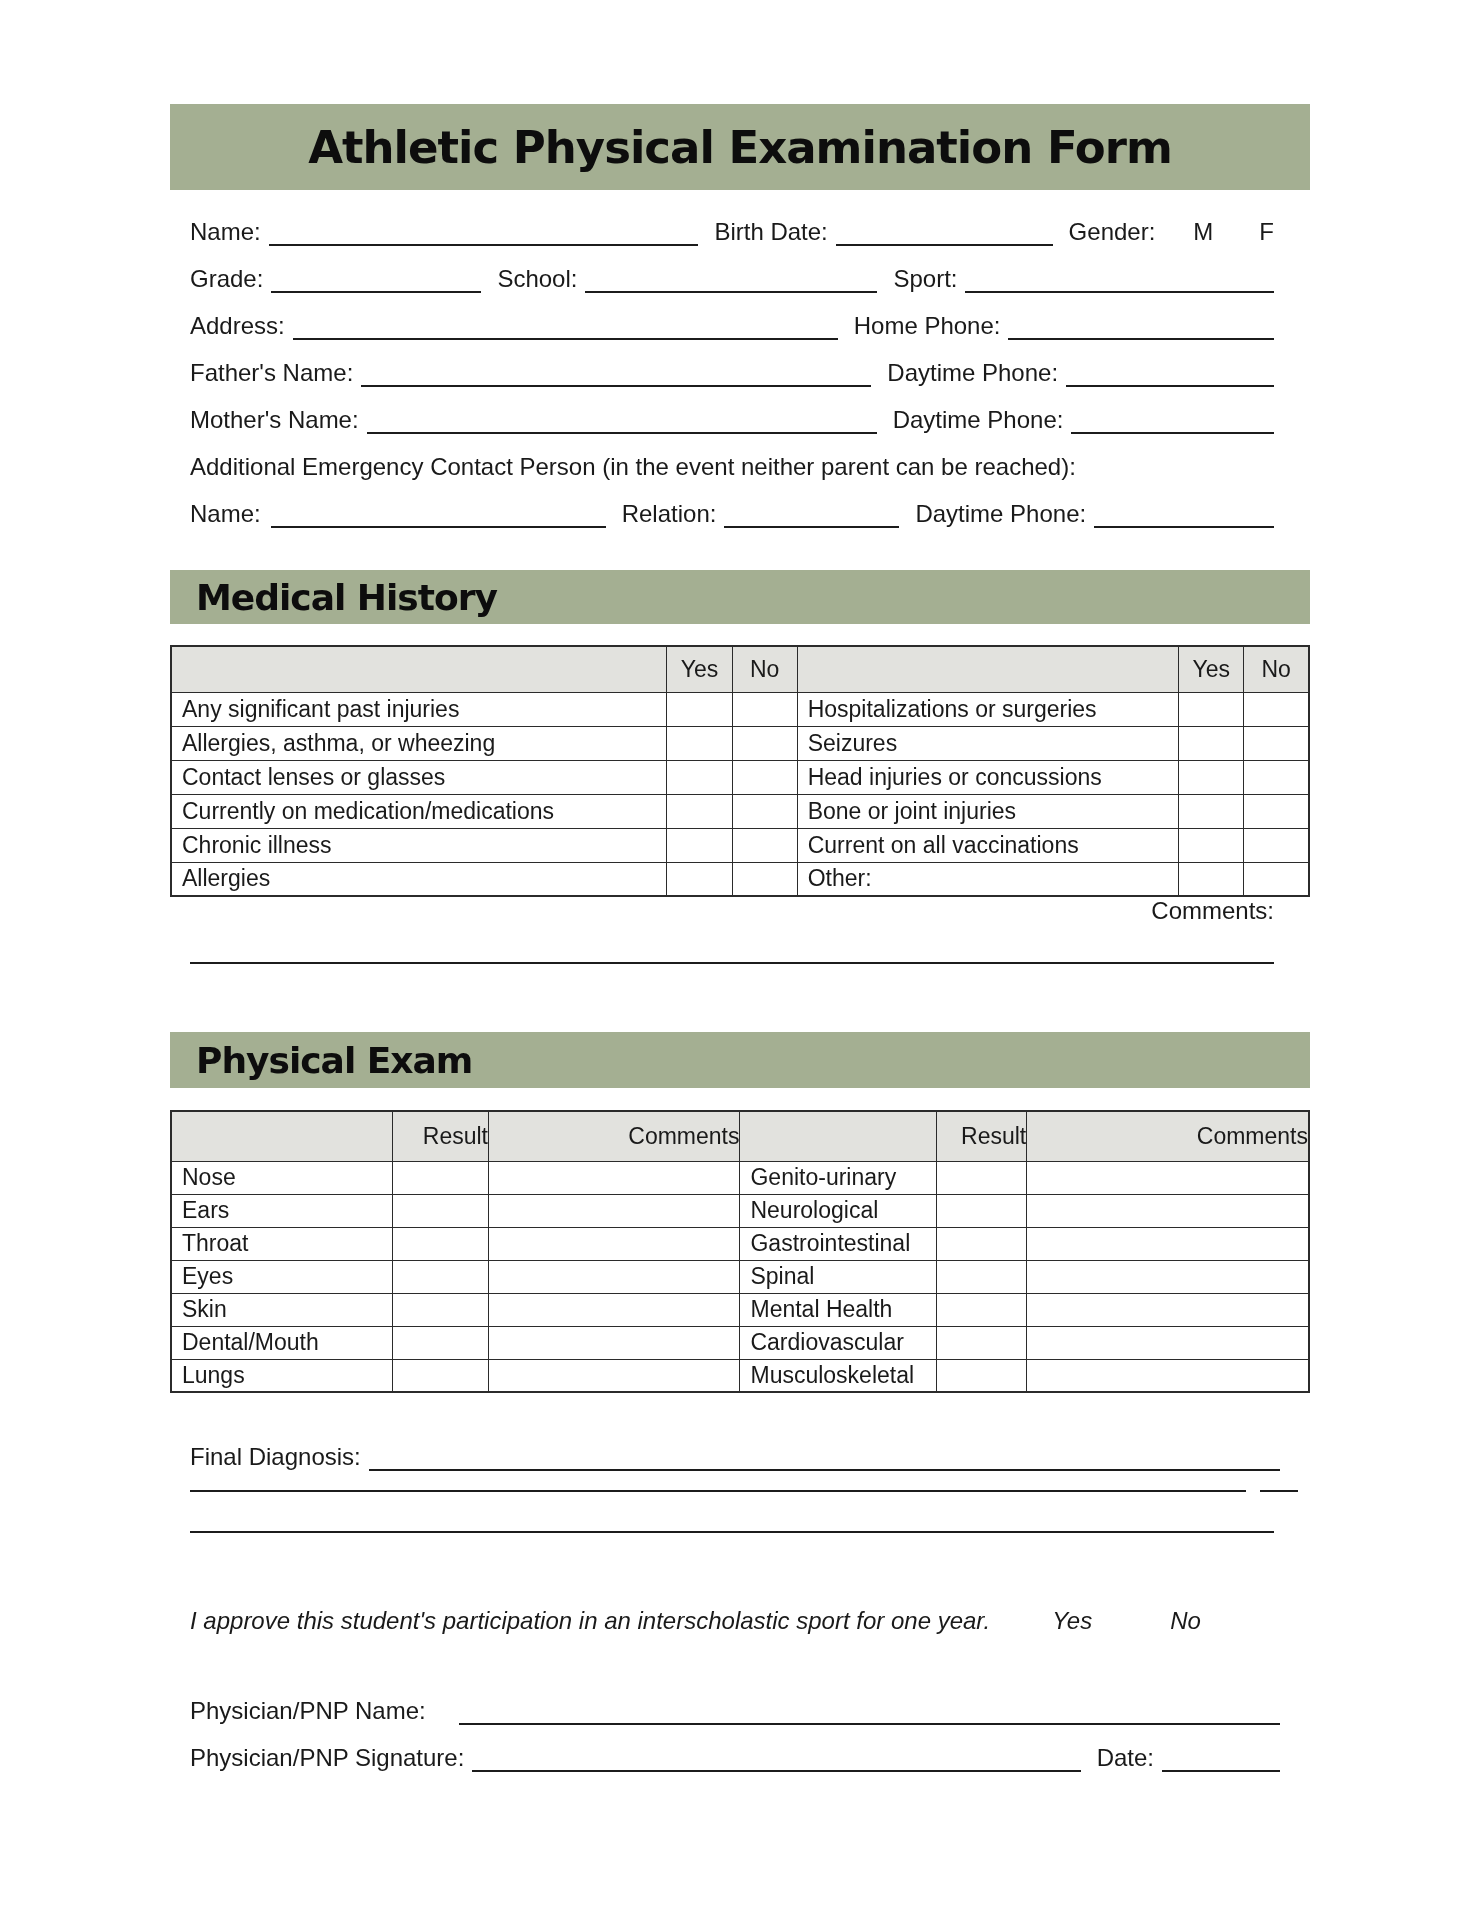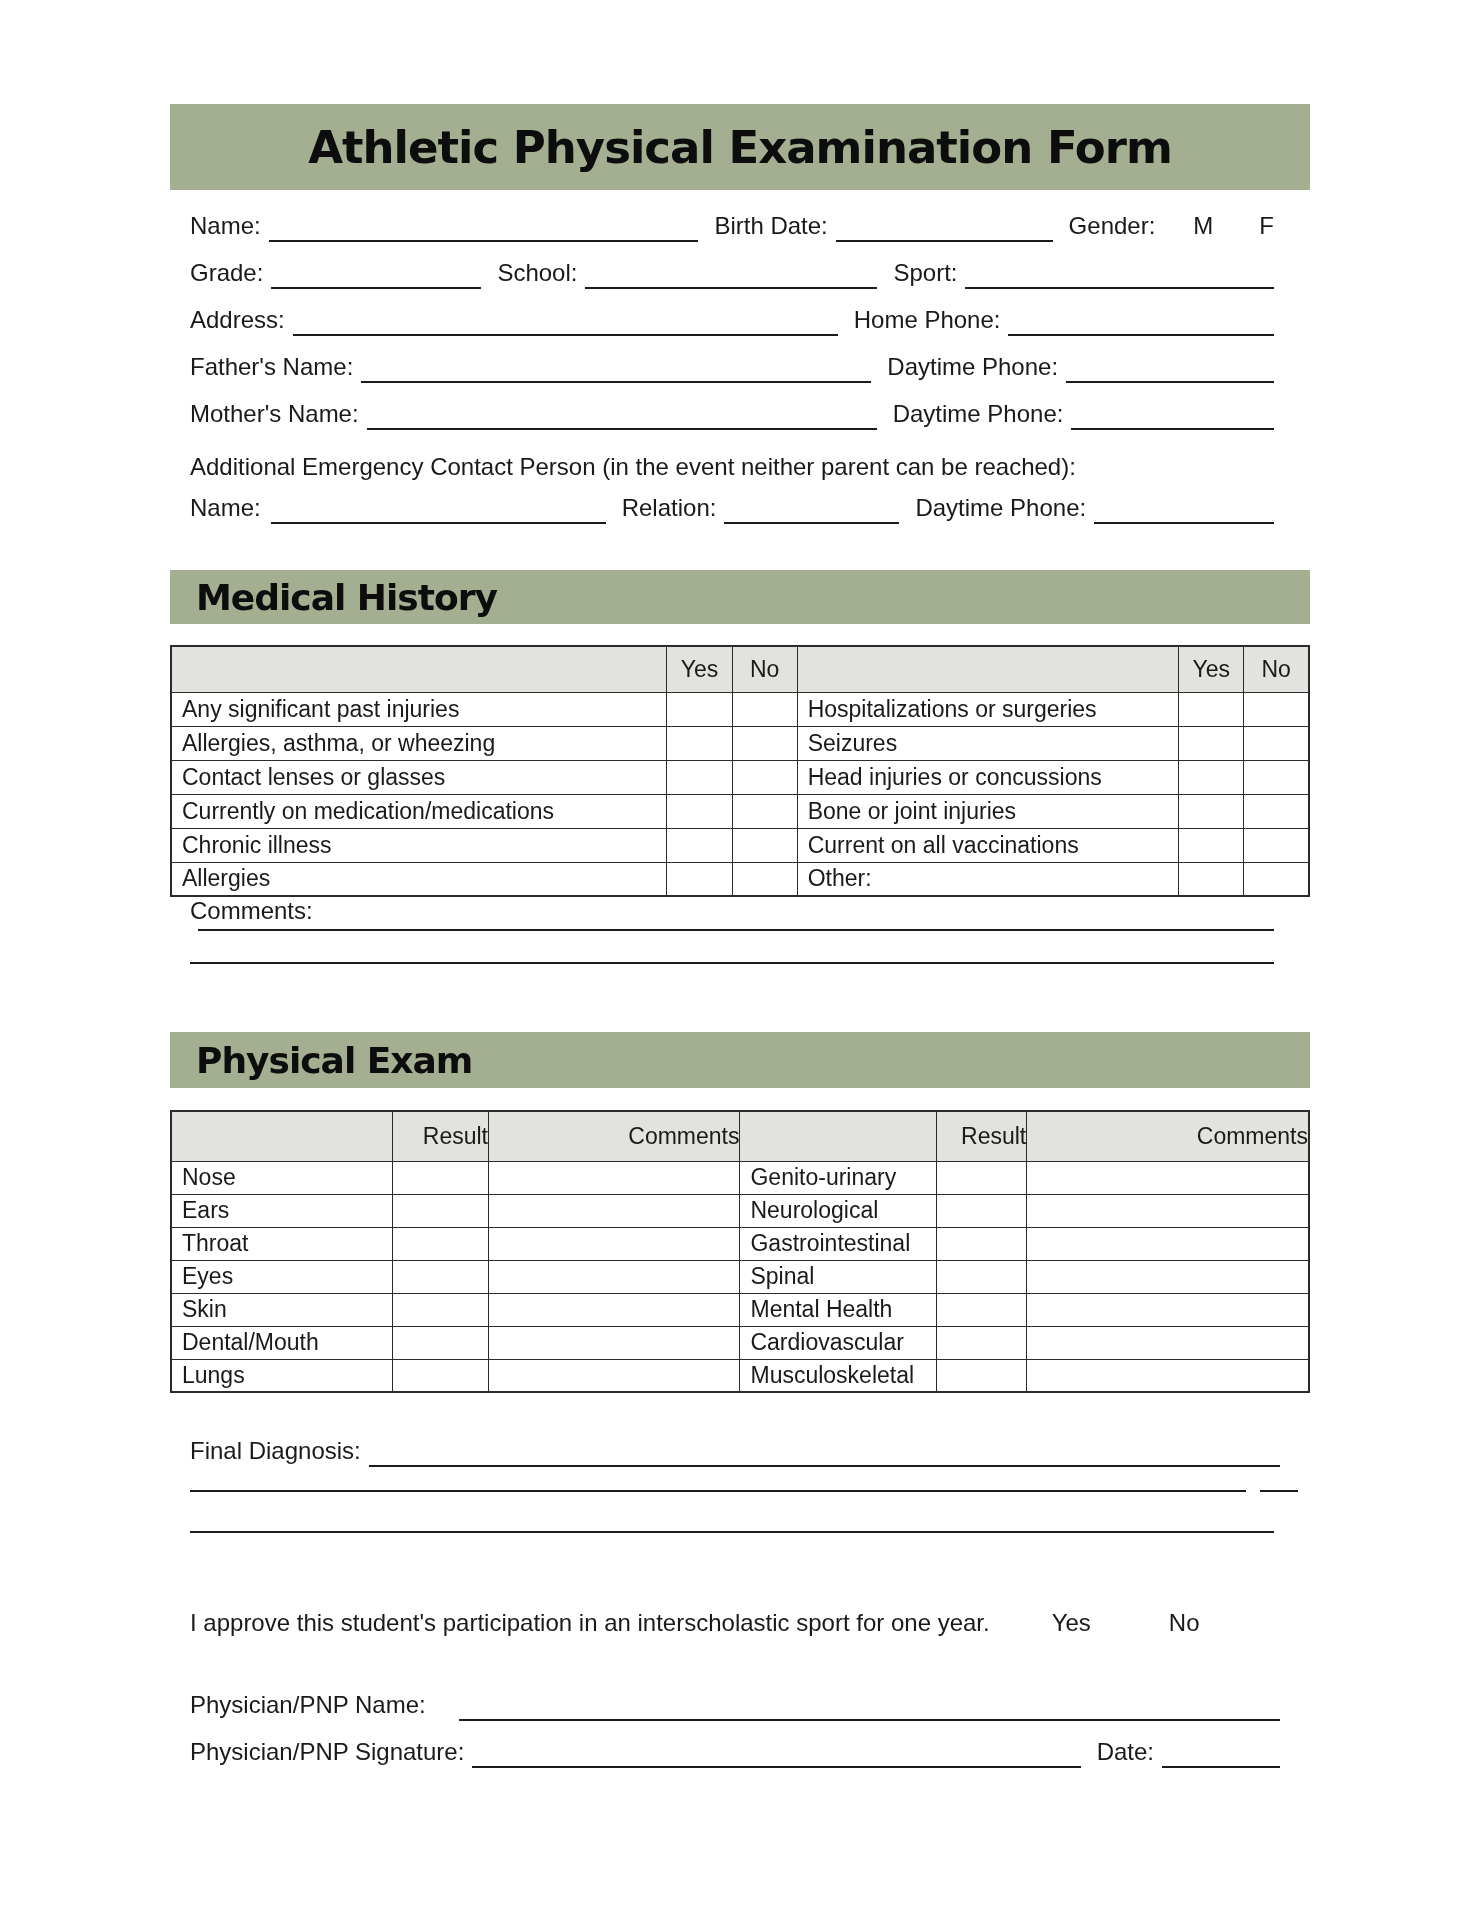--- a/index.html
+++ b/index.html
@@ -28,21 +28,21 @@
   .section-banner h2 {
     font-family:"DejaVu Sans","Liberation Sans",sans-serif;
     font-weight:800; font-size:36px; letter-spacing:-1px; color:#0d0d0d;
   }
   #mh-banner { margin-top:42px; }
   #pe-banner { margin-top:68px; height:56px; }
 
   
   .personal { margin-top:22px; padding:0 36px 0 20px; }
   .frow {
-    display:flex; height:34px; margin-bottom:13px;
+    display:flex; align-items:flex-end; height:34px; margin-bottom:13px;
     font-size:24px;
   }
   .lbl { white-space:nowrap; line-height:1.15; }
   .blank {
     display:inline-block; border-bottom:2px solid #1c1c1c;
     height:30px; margin-left:8px;
   }
   .grow { flex:1 1 auto; }
   .ml16 { margin-left:16px; }
   .ml10 { margin-left:10px; }
@@ -76,21 +76,21 @@
     border-bottom:2px solid #1c1c1c; height:2px;
     margin-left:20px; margin-right:36px;
   }
   .line-a { margin-top:31px; }
   .fd-row { margin-top:44px; padding:0 30px 0 20px; }
   .fd-line2 { margin-top:19px; padding:0 12px 0 20px; display:flex; align-items:flex-end; }
   .fd-line2 .blank { margin-left:0; height:2px; }
   .fd-line2 .w38 { margin-left:14px; }
   .line-c { margin-top:39px; }
 
-  .approval-row { margin-top:74px; padding-left:20px; font-size:24px; display:flex; align-items:center; height:32px; }
+  .approval-row { margin-top:74px; padding-left:20px; font-size:24px; display:flex; align-items:flex-start; height:32px;font-style:italic; }
   .app-yes { margin-left:62px; }
   .app-no { margin-left:78px; }
   .phys-name-row { margin-top:52px; padding:0 30px 0 20px;gap:25px; }
   .phys-sig-row { margin-top:6px; padding:0 30px 0 20px; }
 </style>
 </head>
 <body>
 
 <div class="page">
   <div class="content">

